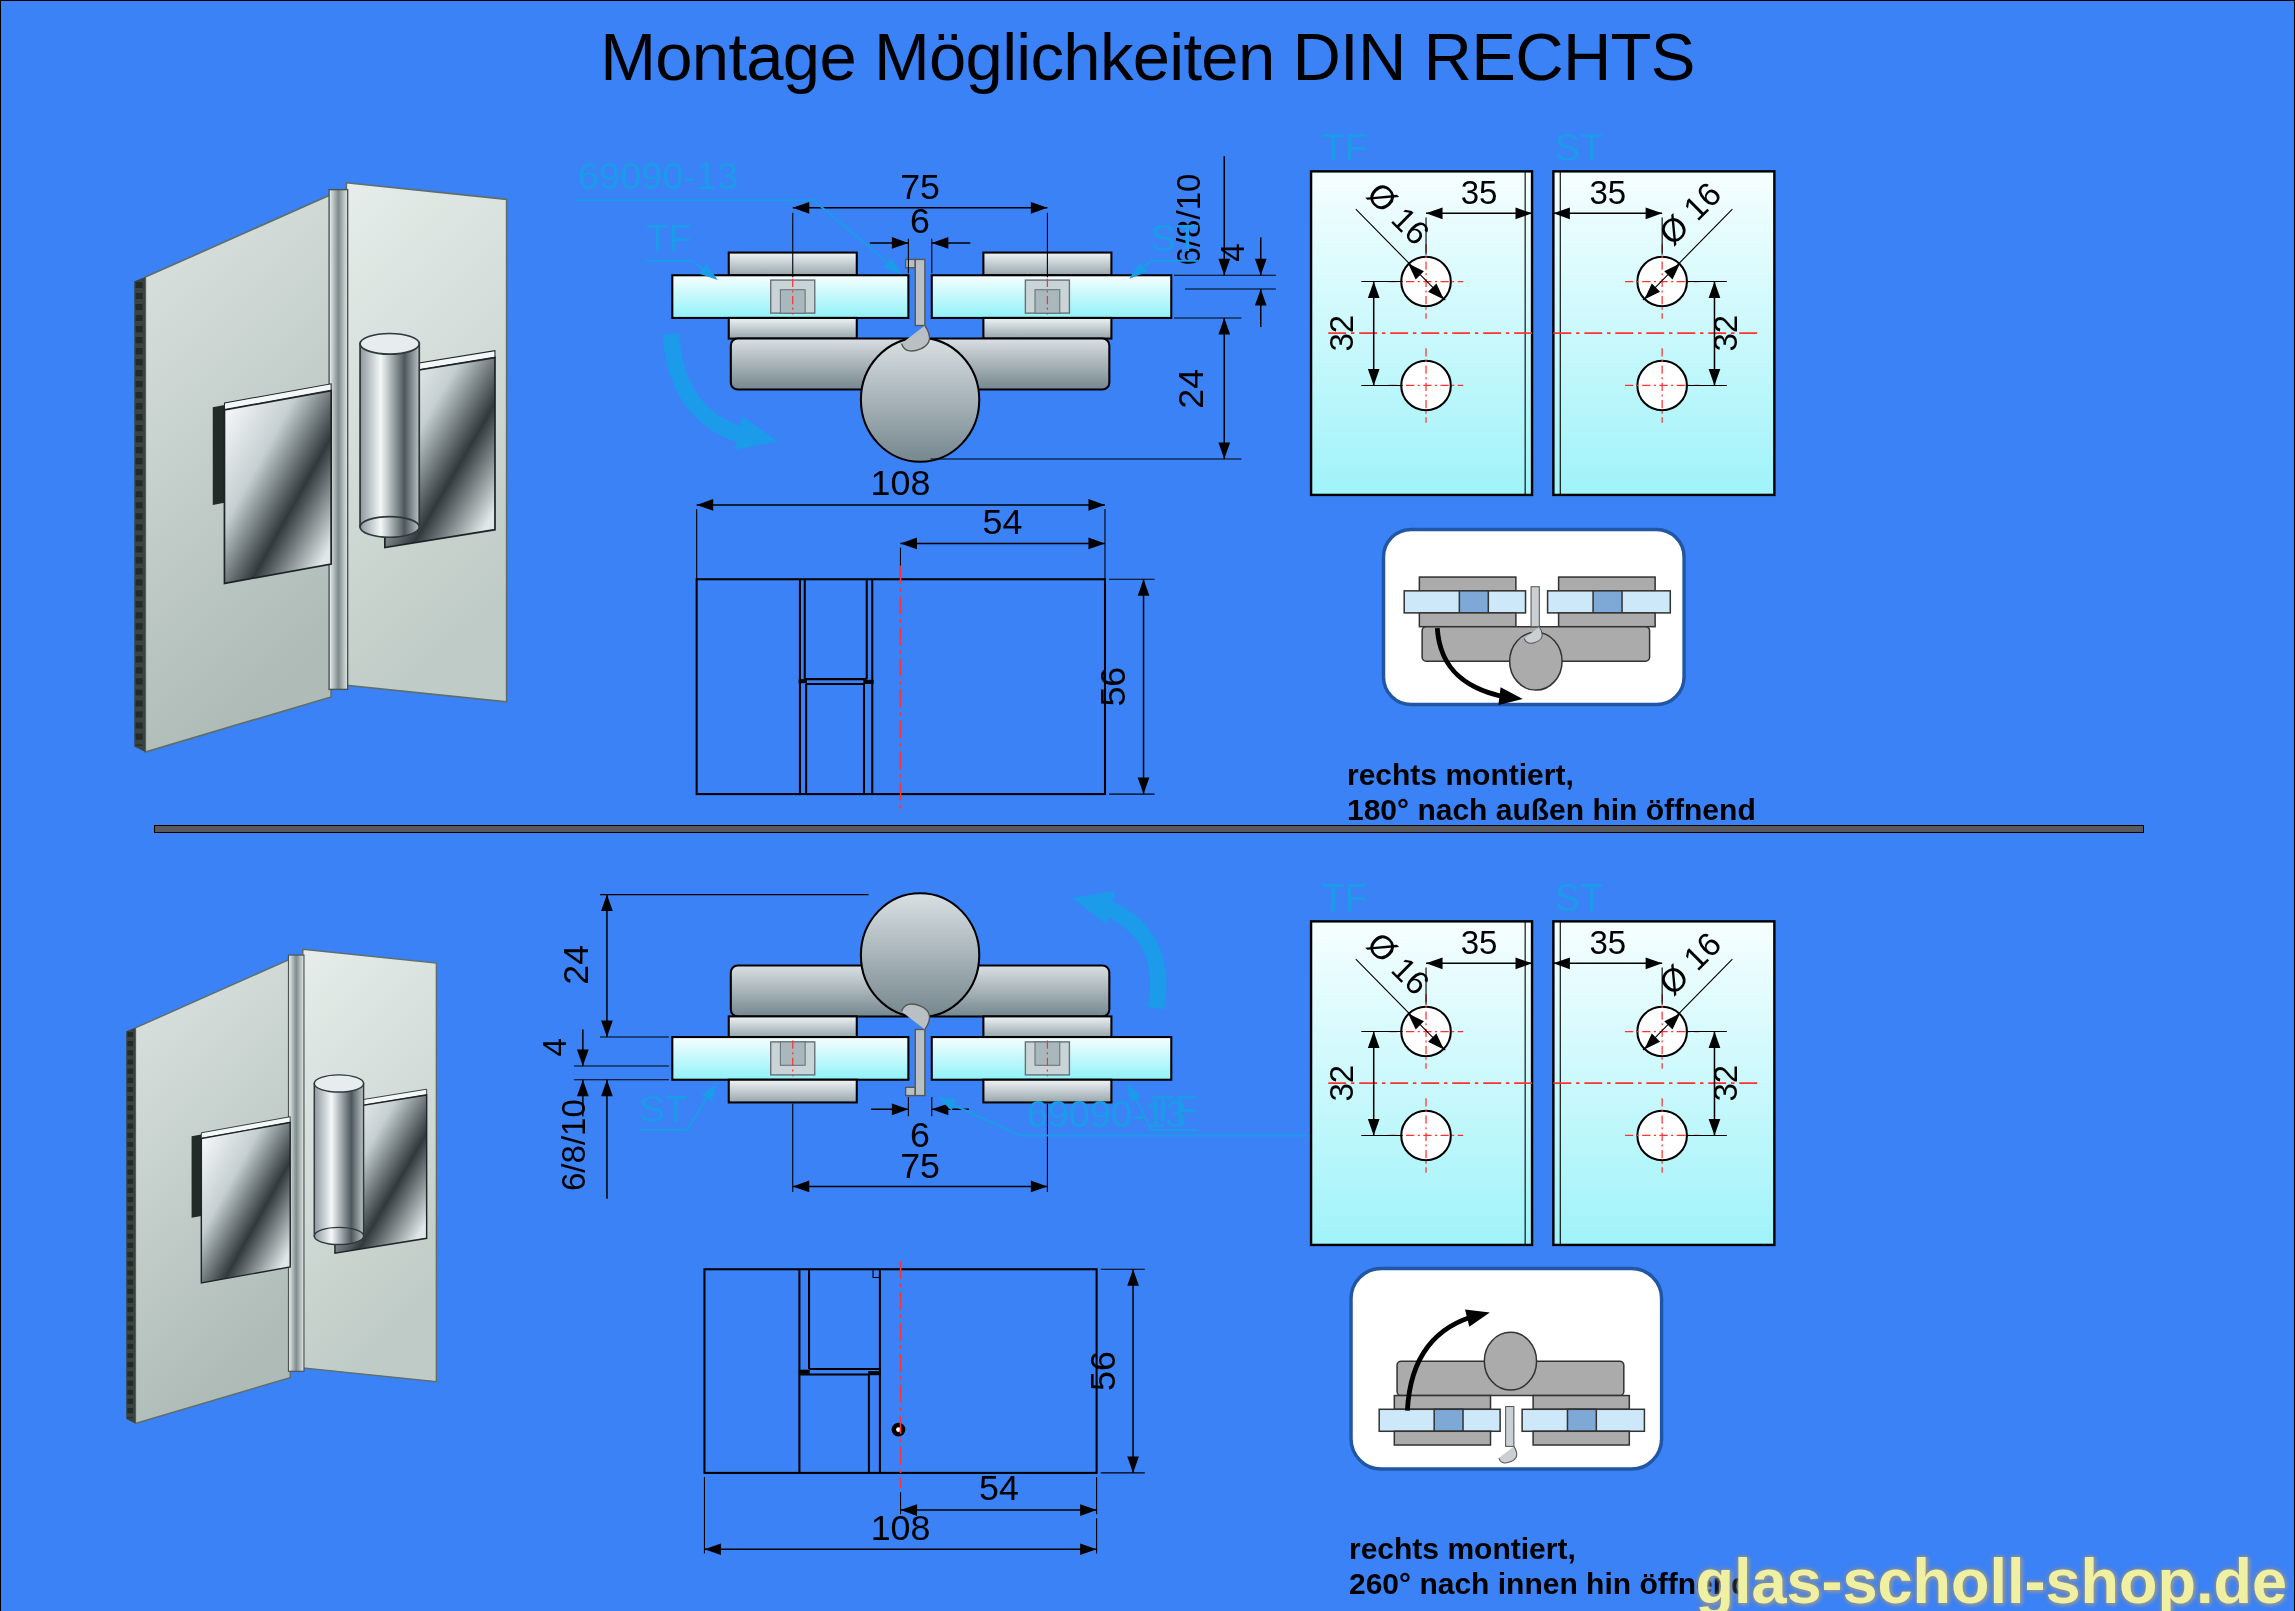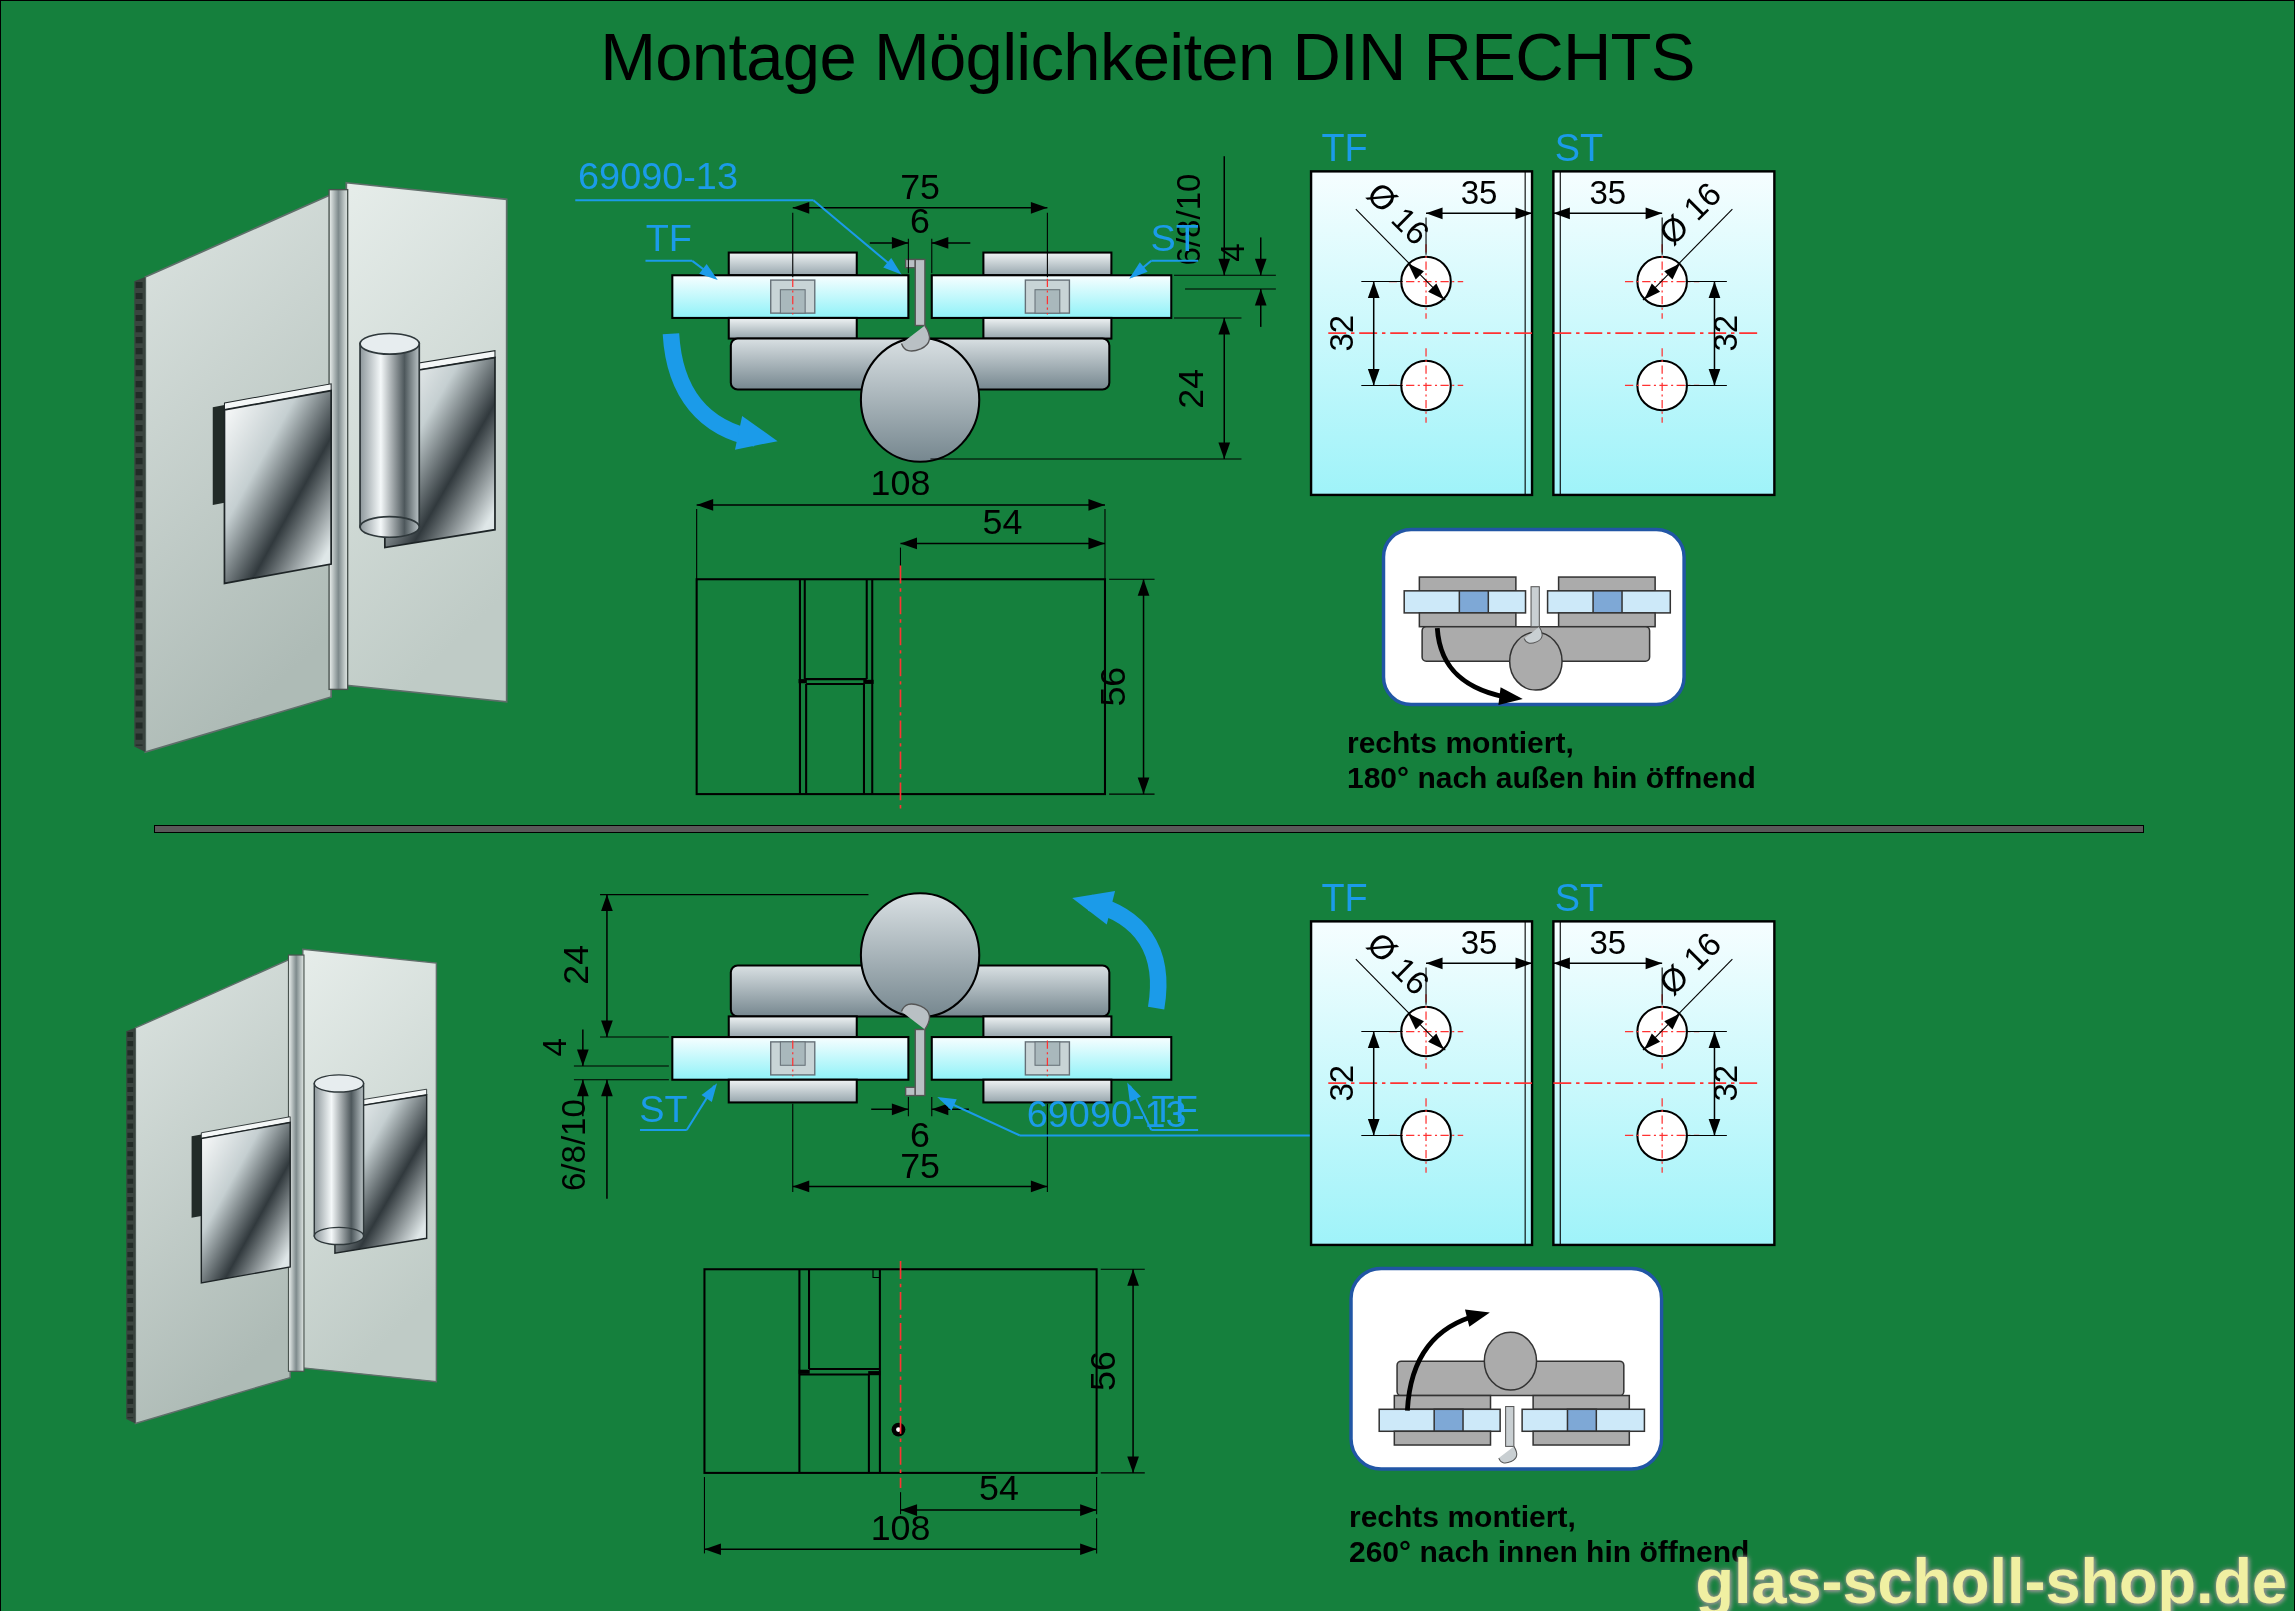--- a/index.html
+++ b/index.html
@@ -2,30 +2,30 @@
 <html style="font-size:11px"><head>
 <meta charset="utf-8">
 <style>
   :root{
     --blue:#1B9BE9;
     --iconblue:#2156A5;
     --red:#FF3232;
   }
   html,body{margin:0;padding:0;background:#e8e8e8;font-family:"Liberation Sans",sans-serif;}
   #canvas{
-    position:relative;width:2295px;height:1612px;background:#15803d;
+    position:relative;width:2295px;height:1612px;background:#3b82f6;
     border:1.4px solid #000;box-sizing:border-box;overflow:hidden;
   }
   .abs{position:absolute;}
   #title{
     position:absolute;left:0;top:16.5px;width:100%;text-align:center;
     font-size:67px;color:#000;letter-spacing:-0.7px;
   }
   .caption{
-    position:absolute;font-size:30px;font-weight:bold;color:#000;line-height:1.18;white-space:nowrap;
+    position:absolute;font-size:30px;font-weight:bold;color:#000;line-height:1.18;white-space:nowrap;margin-top:32px;
   }
   #divider{
     position:absolute;left:153px;top:824px;width:1988px;height:6.2px;
     background:#595959;border:1.4px solid #000;
   }
   #watermark{
     position:absolute;left:1680px;top:1544px;width:606px;text-align:right;padding-right:9.6px;
     font-size:63px;font-weight:bold;color:#F0F0A2;white-space:nowrap;
     text-shadow:0 0 6.9px #8a8a8a, 0 0 2.1px #99997a, 1.4px 1.4px 4.1px #aaaaaa;
   }

